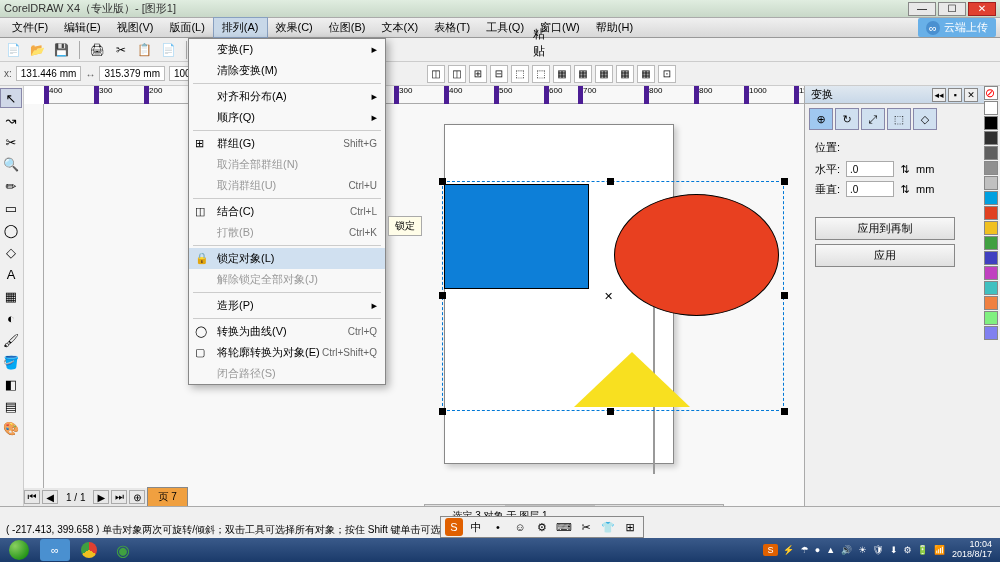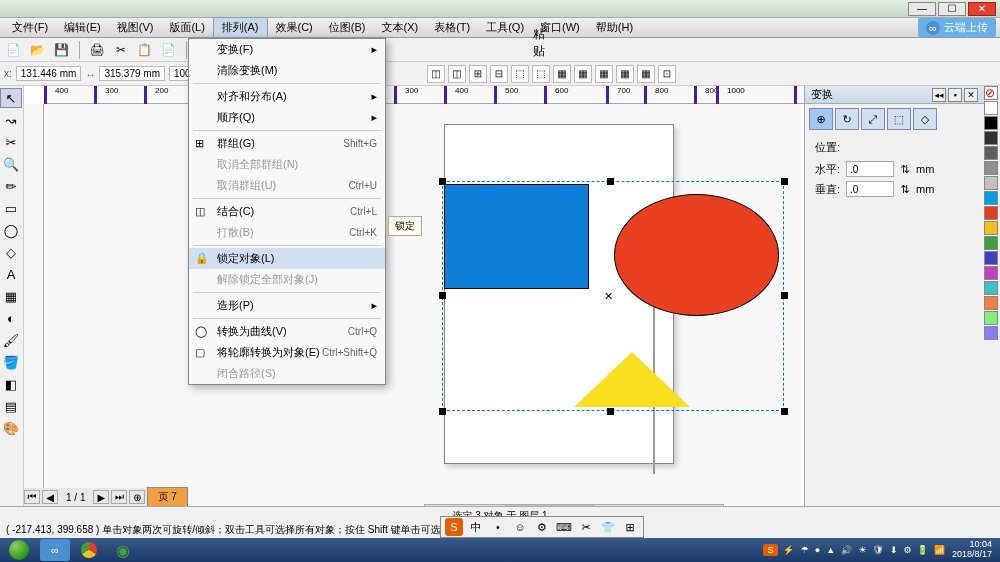--- a/index.html
+++ b/index.html
@@ -27,21 +27,21 @@
 .propbar .val { background: #fff; border: 1px solid #bbb; padding: 1px 4px; min-width: 50px; }
 .propbar .ibtn { width: 18px; height: 18px; border: 1px solid #bbb; background: #fff; }
 
 .workarea { position: absolute; top: 86px; left: 0; right: 0; bottom: 24px; display: flex; }
 .toolbox { width: 24px; background: #f0f0f0; border-right: 1px solid #ccc; display: flex; flex-direction: column; gap: 2px; padding: 2px 0; }
 .toolbox .tool { width: 22px; height: 20px; display: flex; align-items: center; justify-content: center; font-size: 13px; cursor: pointer; }
 .toolbox .tool.active { background: #d0d8e8; border: 1px solid #88a; }
 
 .canvasarea { flex: 1; background: #fff; position: relative; overflow: hidden; }
 .ruler-h { position: absolute; top: 0; left: 20px; right: 0; height: 18px; background: #f8f8f8; border-bottom: 1px solid #aaa; font-size: 8px; }
-.ruler-h .tick { position: absolute; top: 0; border-left: 3px solid #4c1d95; height: 18px; padding-left: 8px; }
+.ruler-h .tick { position: absolute; top: 0; border-left: 5px solid #4c1d95; height: 18px; padding-left: 0; }
 .ruler-v { position: absolute; top: 18px; left: 0; bottom: 0; width: 20px; background: #f8f8f8; border-right: 1px solid #aaa; }
 .canvas { position: absolute; top: 18px; left: 20px; right: 0; bottom: 0; background: #f8f8f8; }
 .page { position: absolute; left: 400px; top: 20px; width: 230px; height: 340px; background: #fff; border: 1px solid #888; box-shadow: 3px 3px 6px rgba(0,0,0,0.2); }
 .shape-rect { position: absolute; left: 400px; top: 80px; width: 145px; height: 105px; background: #0d7fd8; border: 1px solid #000; }
 .shape-ellipse { position: absolute; left: 570px; top: 90px; width: 165px; height: 122px; background: #e84020; border-radius: 50%; border: 1px solid #000; }
 .shape-tri { position: absolute; left: 530px; top: 248px; width: 0; height: 0; border-left: 58px solid transparent; border-right: 58px solid transparent; border-bottom: 55px solid #f8e020; }
 .guide { position: absolute; background: #999; }
 .sel-marquee { position: absolute; left: 398px; top: 77px; width: 342px; height: 230px; border: 1px dashed #0078d7; }
 .handle { position: absolute; width: 7px; height: 7px; background: #000; }
 
@@ -90,20 +90,21 @@
 .taskbar .tray { margin-left: auto; display: flex; align-items: center; gap: 6px; color: #fff; font-size: 9px; padding-right: 8px; }
 .taskbar .clock { text-align: right; font-size: 9px; line-height: 1.1; }
 
 .ime { position: absolute; bottom: 24px; left: 440px; height: 22px; background: #f0f0f0; border: 1px solid #888; display: flex; align-items: center; gap: 4px; padding: 0 4px; font-size: 11px; }
 .ime .ib { width: 18px; height: 18px; display: flex; align-items: center; justify-content: center; }
 </style>
 </head>
 <body>
 
 <div class="titlebar">
+  <span class="title">CorelDRAW X4（专业版）- [图形1]</span>
   <div class="winbtns">
     <div class="winbtn">—</div>
     <div class="winbtn">☐</div>
     <div class="winbtn close">✕</div>
   </div>
 </div>
 
 <div class="menubar" id="menubar">
     <div class="mitem">文件(F)</div>
     <div class="mitem">编辑(E)</div>
@@ -198,24 +199,24 @@
         <div class="tick" style="left: 50px;">300</div>
         <div class="tick" style="left: 100px;">200</div>
         <div class="tick" style="left: 150px;">100</div>
         <div class="tick" style="left: 200px;">0</div>
         <div class="tick" style="left: 250px;">100</div>
         <div class="tick" style="left: 300px;">200</div>
         <div class="tick" style="left: 350px;">300</div>
         <div class="tick" style="left: 400px;">400</div>
         <div class="tick" style="left: 450px;">500</div>
         <div class="tick" style="left: 500px;">600</div>
-        <div class="tick" style="left: 562px;">700</div>
+        <div class="tick" style="left: 534px;">700</div>
         <div class="tick" style="left: 600px;">800</div>
         <div class="tick" style="left: 650px;">800</div>
-        <div class="tick" style="left: 672px; text-align: center;">1000</div>
+        <div class="tick" style="left: 700px; text-align: center;">1000</div>
         <div class="tick" style="left: 750px;">1100</div>
       </div>
     <div class="ruler-v"></div>
     <div class="canvas">
       <div class="page"></div>
       <div class="guide" style="left:609px;top:200px;width:2px;height:170px"></div>
       <div class="shape-rect"></div>
       <div class="shape-ellipse"></div>
       <div class="shape-tri"></div>
       <div class="sel-marquee"></div>
@@ -258,20 +259,24 @@
         <input class="inp" value=".0" style="">
         <span style="width:10px;text-align:center">⇅</span>
         <span>mm</span>
       </div>
       <div class="row">
         <span>垂直:</span>
         <input class="inp" value=".0" style="">
         <span style="width:10px;text-align:center">⇅</span>
         <span>mm</span>
       </div>
+    </div>
+    <div class="section">
+      <div class="btn">应用到再制</div>
+      <div class="btn">应用</div>
     </div>
   </div>
 
   <div class="colorbar" id="colorbar">
       <div class="sw" style="background: rgb(255, 255, 255);"><span style="color:red;font-size:12px;line-height:12px">⊘</span></div>
       <div class="sw" style="background: rgb(255, 255, 255);"></div>
       <div class="sw" style="background: rgb(0, 0, 0);"></div>
       <div class="sw" style="background: rgb(48, 48, 48);"></div>
       <div class="sw" style="background: rgb(96, 96, 96);"></div>
       <div class="sw" style="background: rgb(144, 144, 144);"></div>

